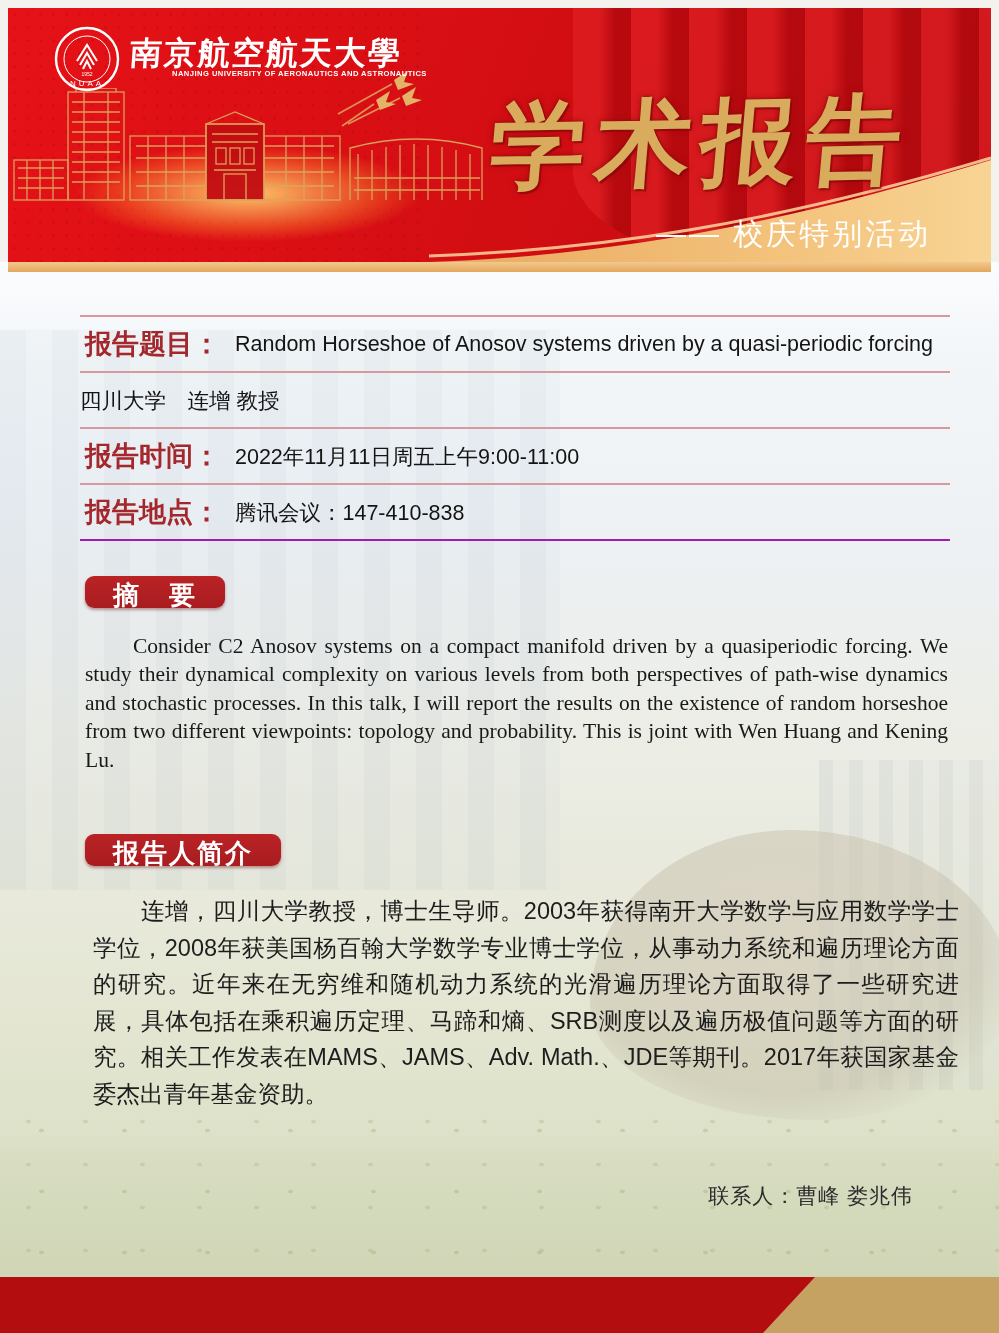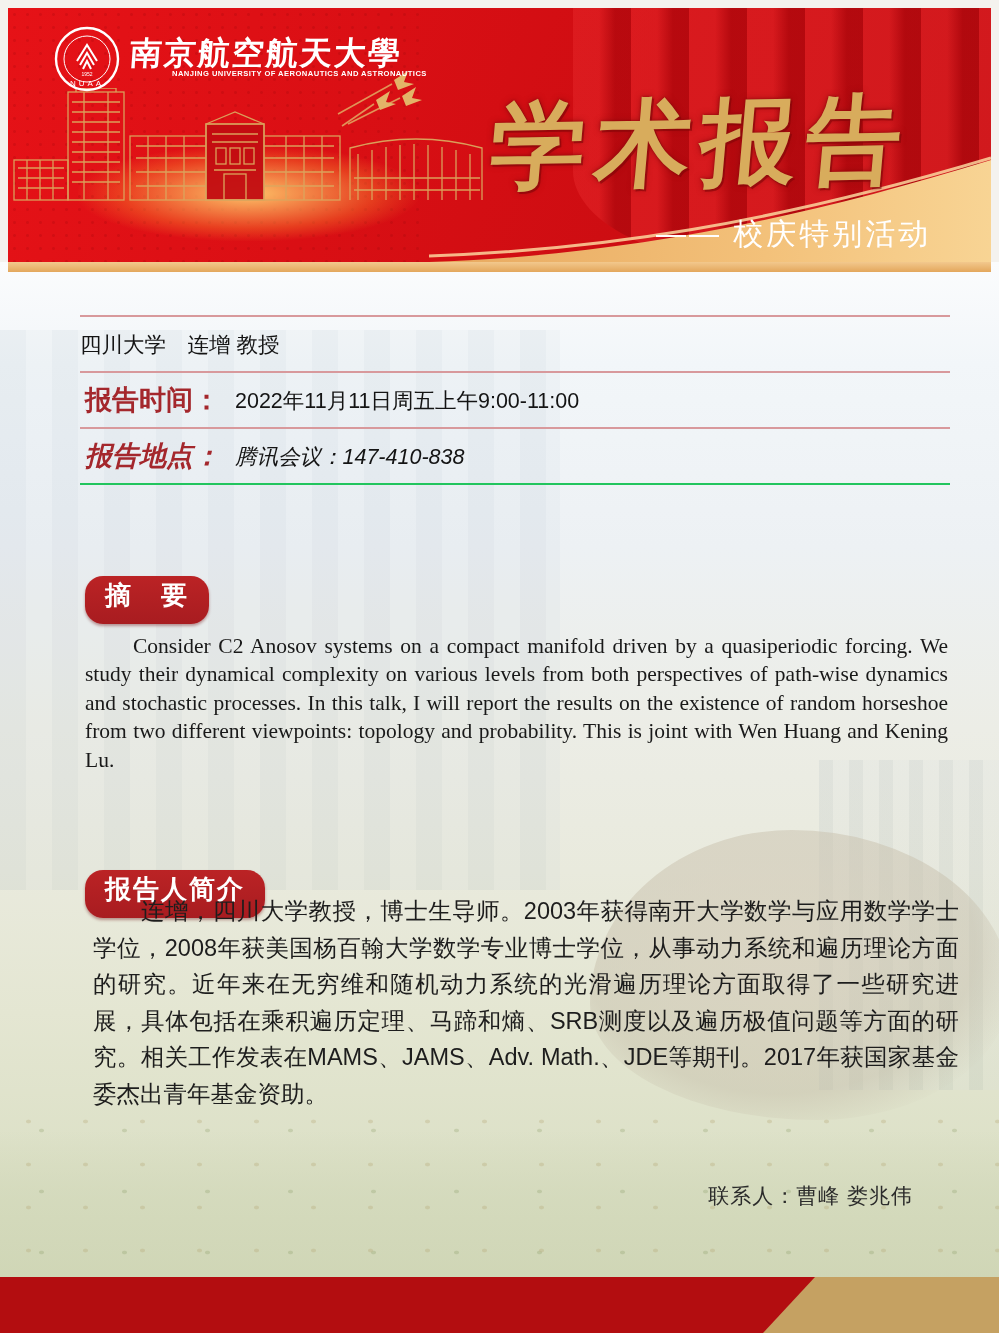--- a/index.html
+++ b/index.html
@@ -49,32 +49,32 @@
     text-shadow:0 0 2px #8f0a0d,0 0 6px rgba(143,10,13,.85),2px 2px 0 rgba(120,6,8,.55);}
   .sub-title{position:absolute;left:648px;top:206px;width:300px;color:#ffffff;font-size:30px;
     letter-spacing:3px;white-space:nowrap;}
 
   .gold-strip{position:absolute;left:8px;top:262px;width:983px;height:10px;
     background:linear-gradient(180deg,#f2c88d,#e3a75c);}
 
   
   .info{position:absolute;left:80px;top:315px;width:870px;}
   .info-row{display:flex;align-items:center;height:54px;border-top:2px solid #d8999c;}
-  .info-row:last-child{border-bottom:2px solid #22c55e;font-style:italic;}
+  .info-row:last-child{border-bottom:2px solid #a21caf;}
   .info-label{flex:0 0 150px;padding-left:5px;color:#a4272c;font-size:27px;font-weight:700;
     font-family:"Liberation Serif","DejaVu Serif",serif;white-space:nowrap;}
   .info-value{color:#141414;font-size:21.5px;white-space:nowrap;}
 
   
-  .badge{position:absolute;height:48px;line-height:40px;padding:0 20px;border-radius:18px;
+  .badge{position:absolute;height:32px;line-height:40px;padding:0 28px;border-radius:9px;
     background:linear-gradient(180deg,#bb2325,#a81c20);color:#ffffff;font-size:26px;font-weight:700;
     font-family:"Liberation Serif","DejaVu Serif",serif;letter-spacing:2px;
     box-shadow:0 2px 3px rgba(110,15,18,.4);white-space:nowrap;}
   .badge-abstract{left:85px;top:576px;}
-  .badge-bio{left:85px;top:834px;margin-top:36px;}
+  .badge-bio{left:85px;top:834px;}
 
   
   .abstract-text{position:absolute;left:85px;top:632px;width:863px;
     font-family:"Liberation Serif","DejaVu Serif",serif;font-size:21.5px;line-height:28.4px;
     color:#191919;text-align:justify;text-indent:48px;}
   .bio-text{position:absolute;left:93px;top:893px;width:866px;
     font-size:23.5px;line-height:36.6px;color:#1d1d1d;text-align:justify;text-indent:48px;}
 
   
   .footer{position:absolute;left:85px;top:1182px;width:828px;text-align:right;color:#2b2b2b;}
@@ -174,20 +174,24 @@
     <div class="uni-name-en">NANJING UNIVERSITY OF AERONAUTICS AND ASTRONAUTICS</div>
 
     <div class="big-title">学术报告</div>
     <div class="sub-title">—— 校庆特别活动</div>
   </div>
 
   <div class="gold-strip"></div>
 
   <div class="info">
     <div class="info-row">
+      <span class="info-label">报告题目：</span>
+      <span class="info-value">Random Horseshoe of Anosov systems driven by a quasi-periodic forcing</span>
+    </div>
+    <div class="info-row">
       <span class="info-value">四川大学　连增 教授</span>
     </div>
     <div class="info-row">
       <span class="info-label">报告时间：</span>
       <span class="info-value">2022年11月11日周五上午9:00-11:00</span>
     </div>
     <div class="info-row">
       <span class="info-label">报告地点：</span>
       <span class="info-value">腾讯会议：147-410-838</span>
     </div>

